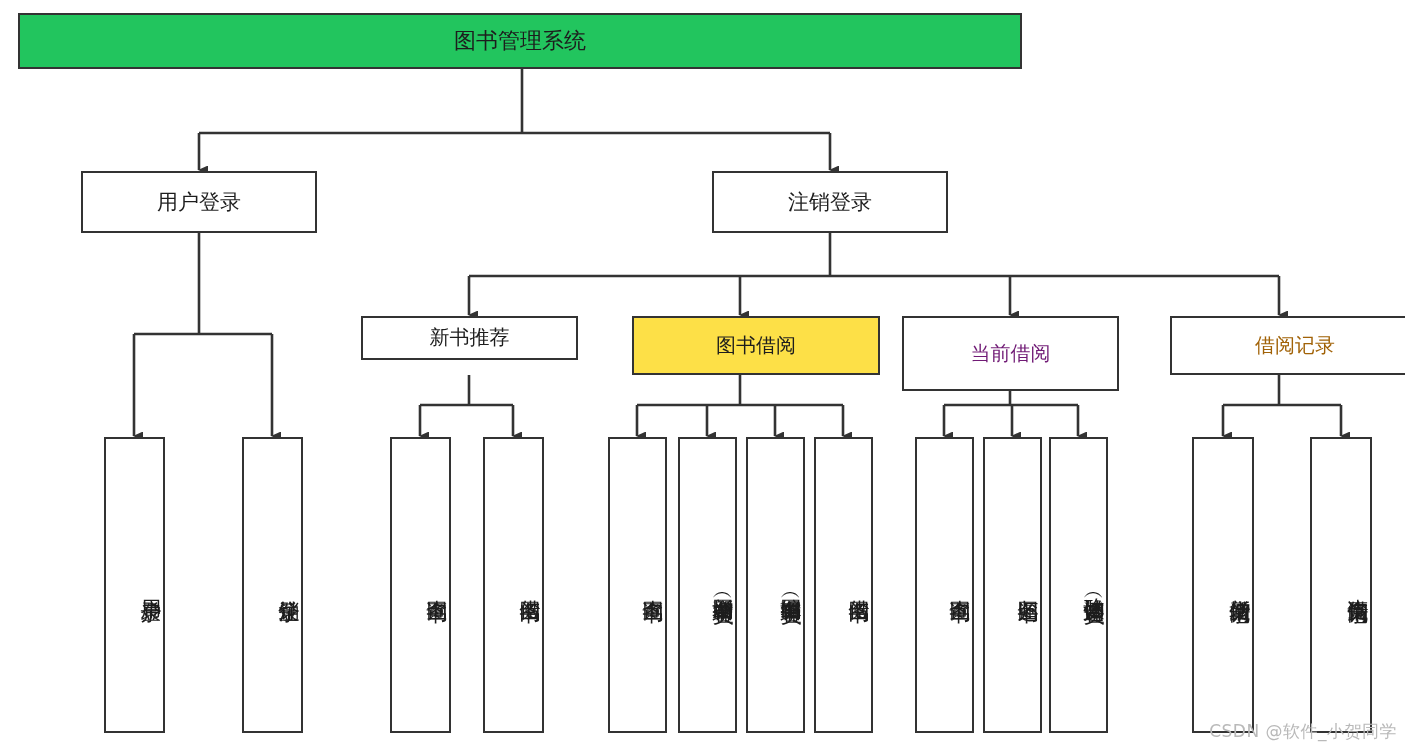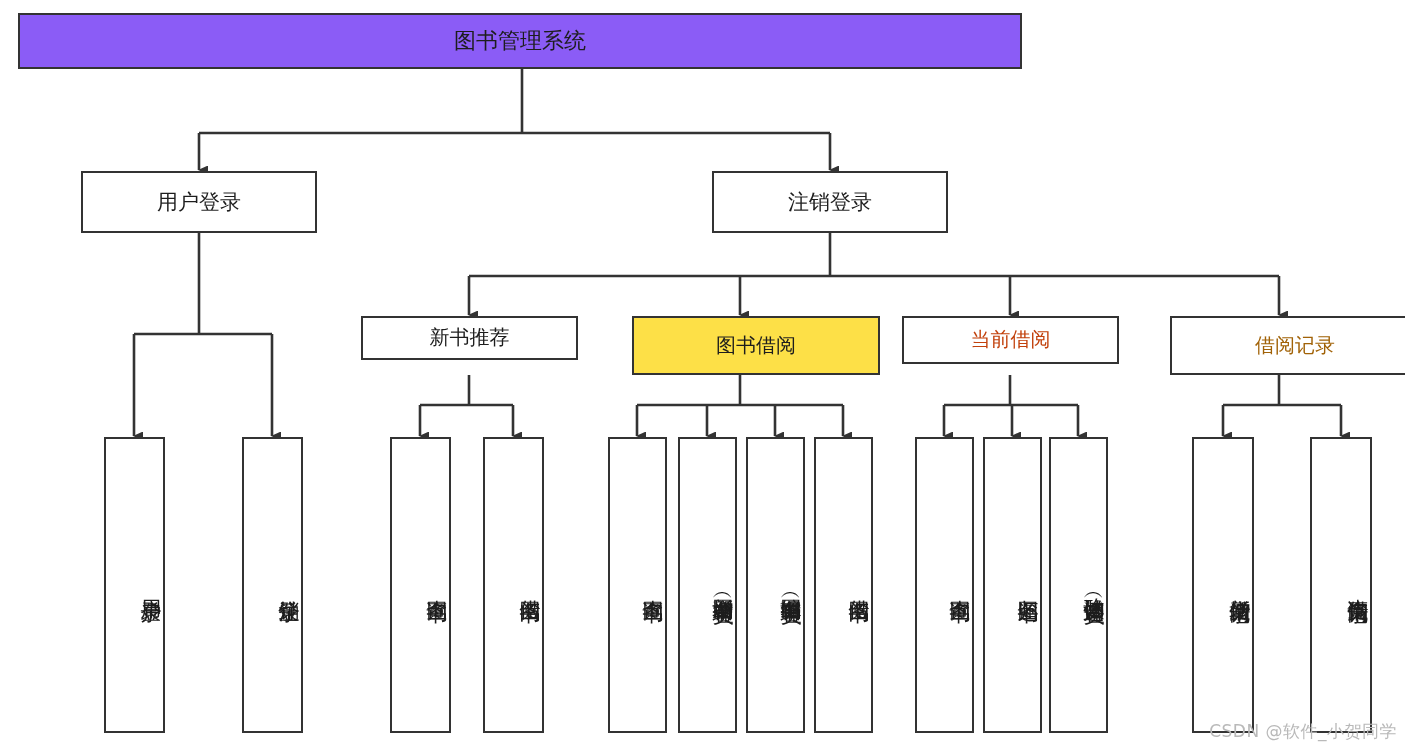--- a/index.html
+++ b/index.html
@@ -118,36 +118,36 @@
         <line x1="1012" y1="405" x2="1012" y2="436" marker-end="url(#arrowhead)"></line>
         <line x1="1078" y1="405" x2="1078" y2="436" marker-end="url(#arrowhead)"></line>
         <line x1="1279" y1="375" x2="1279" y2="405"></line>
         <line x1="1223" y1="405" x2="1341" y2="405"></line>
         <line x1="1223" y1="405" x2="1223" y2="436" marker-end="url(#arrowhead)"></line>
         <line x1="1341" y1="405" x2="1341" y2="436" marker-end="url(#arrowhead)"></line>
       </g>
   </svg>
 
   <div id="node-layer">
-      <div class="node level-0" style="left: 18px; top: 13px; width: 1004px; height: 56px; border-color: rgb(51, 51, 51); background: #8b5cf6; color: rgb(29, 29, 29);">
+      <div class="node level-0" style="left: 18px; top: 13px; width: 1004px; height: 56px; border-color: rgb(51, 51, 51); background: #22c55e; color: rgb(29, 29, 29);">
         <span class="node-label">图书管理系统</span>
       </div>
       <div class="node level-1" style="left: 81px; top: 171px; width: 236px; height: 62px; border-color: rgb(51, 51, 51); background: rgb(255, 255, 255); color: rgb(29, 29, 29);">
         <span class="node-label">用户登录</span>
       </div>
       <div class="node level-1" style="left: 712px; top: 171px; width: 236px; height: 62px; border-color: rgb(51, 51, 51); background: rgb(255, 255, 255); color: rgb(29, 29, 29);">
         <span class="node-label">注销登录</span>
       </div>
       <div class="node level-2" style="left: 361px; top: 316px; width: 217px; height: 44px; border-color: rgb(51, 51, 51); background: rgb(255, 255, 255); color: rgb(29, 29, 29);">
         <span class="node-label">新书推荐</span>
       </div>
       <div class="node level-2" style="left: 632px; top: 316px; width: 248px; height: 59px; border-color: rgb(51, 51, 51); background: #fde047; color: rgb(29, 29, 29);">
         <span class="node-label">图书借阅</span>
       </div>
-      <div class="node level-2" style="left: 902px; top: 316px; width: 217px; height: 48px; border-color: rgb(51, 51, 51); background: rgb(255, 255, 255); color: #c2410c;">
+      <div class="node level-2" style="left: 902px; top: 316px; width: 217px; height: 75px; border-color: rgb(51, 51, 51); background: rgb(255, 255, 255); color: #701a75;">
         <span class="node-label">当前借阅</span>
       </div>
       <div class="node level-2" style="left: 1170px; top: 316px; width: 250px; height: 59px; border-color: rgb(51, 51, 51); background: rgb(255, 255, 255); color: #a16207;">
         <span class="node-label">借阅记录</span>
       </div>
       <div class="node level-3 leaf" style="left: 104px; top: 437px; width: 61px; height: 296px; border-color: rgb(51, 51, 51); background: rgb(255, 255, 255); color: rgb(29, 29, 29);">
         <span class="node-label">用户登录</span>
       </div>
       <div class="node level-3 leaf" style="left: 242px; top: 437px; width: 61px; height: 296px; border-color: rgb(51, 51, 51); background: rgb(255, 255, 255); color: rgb(29, 29, 29);">
         <span class="node-label">注销登录</span>

